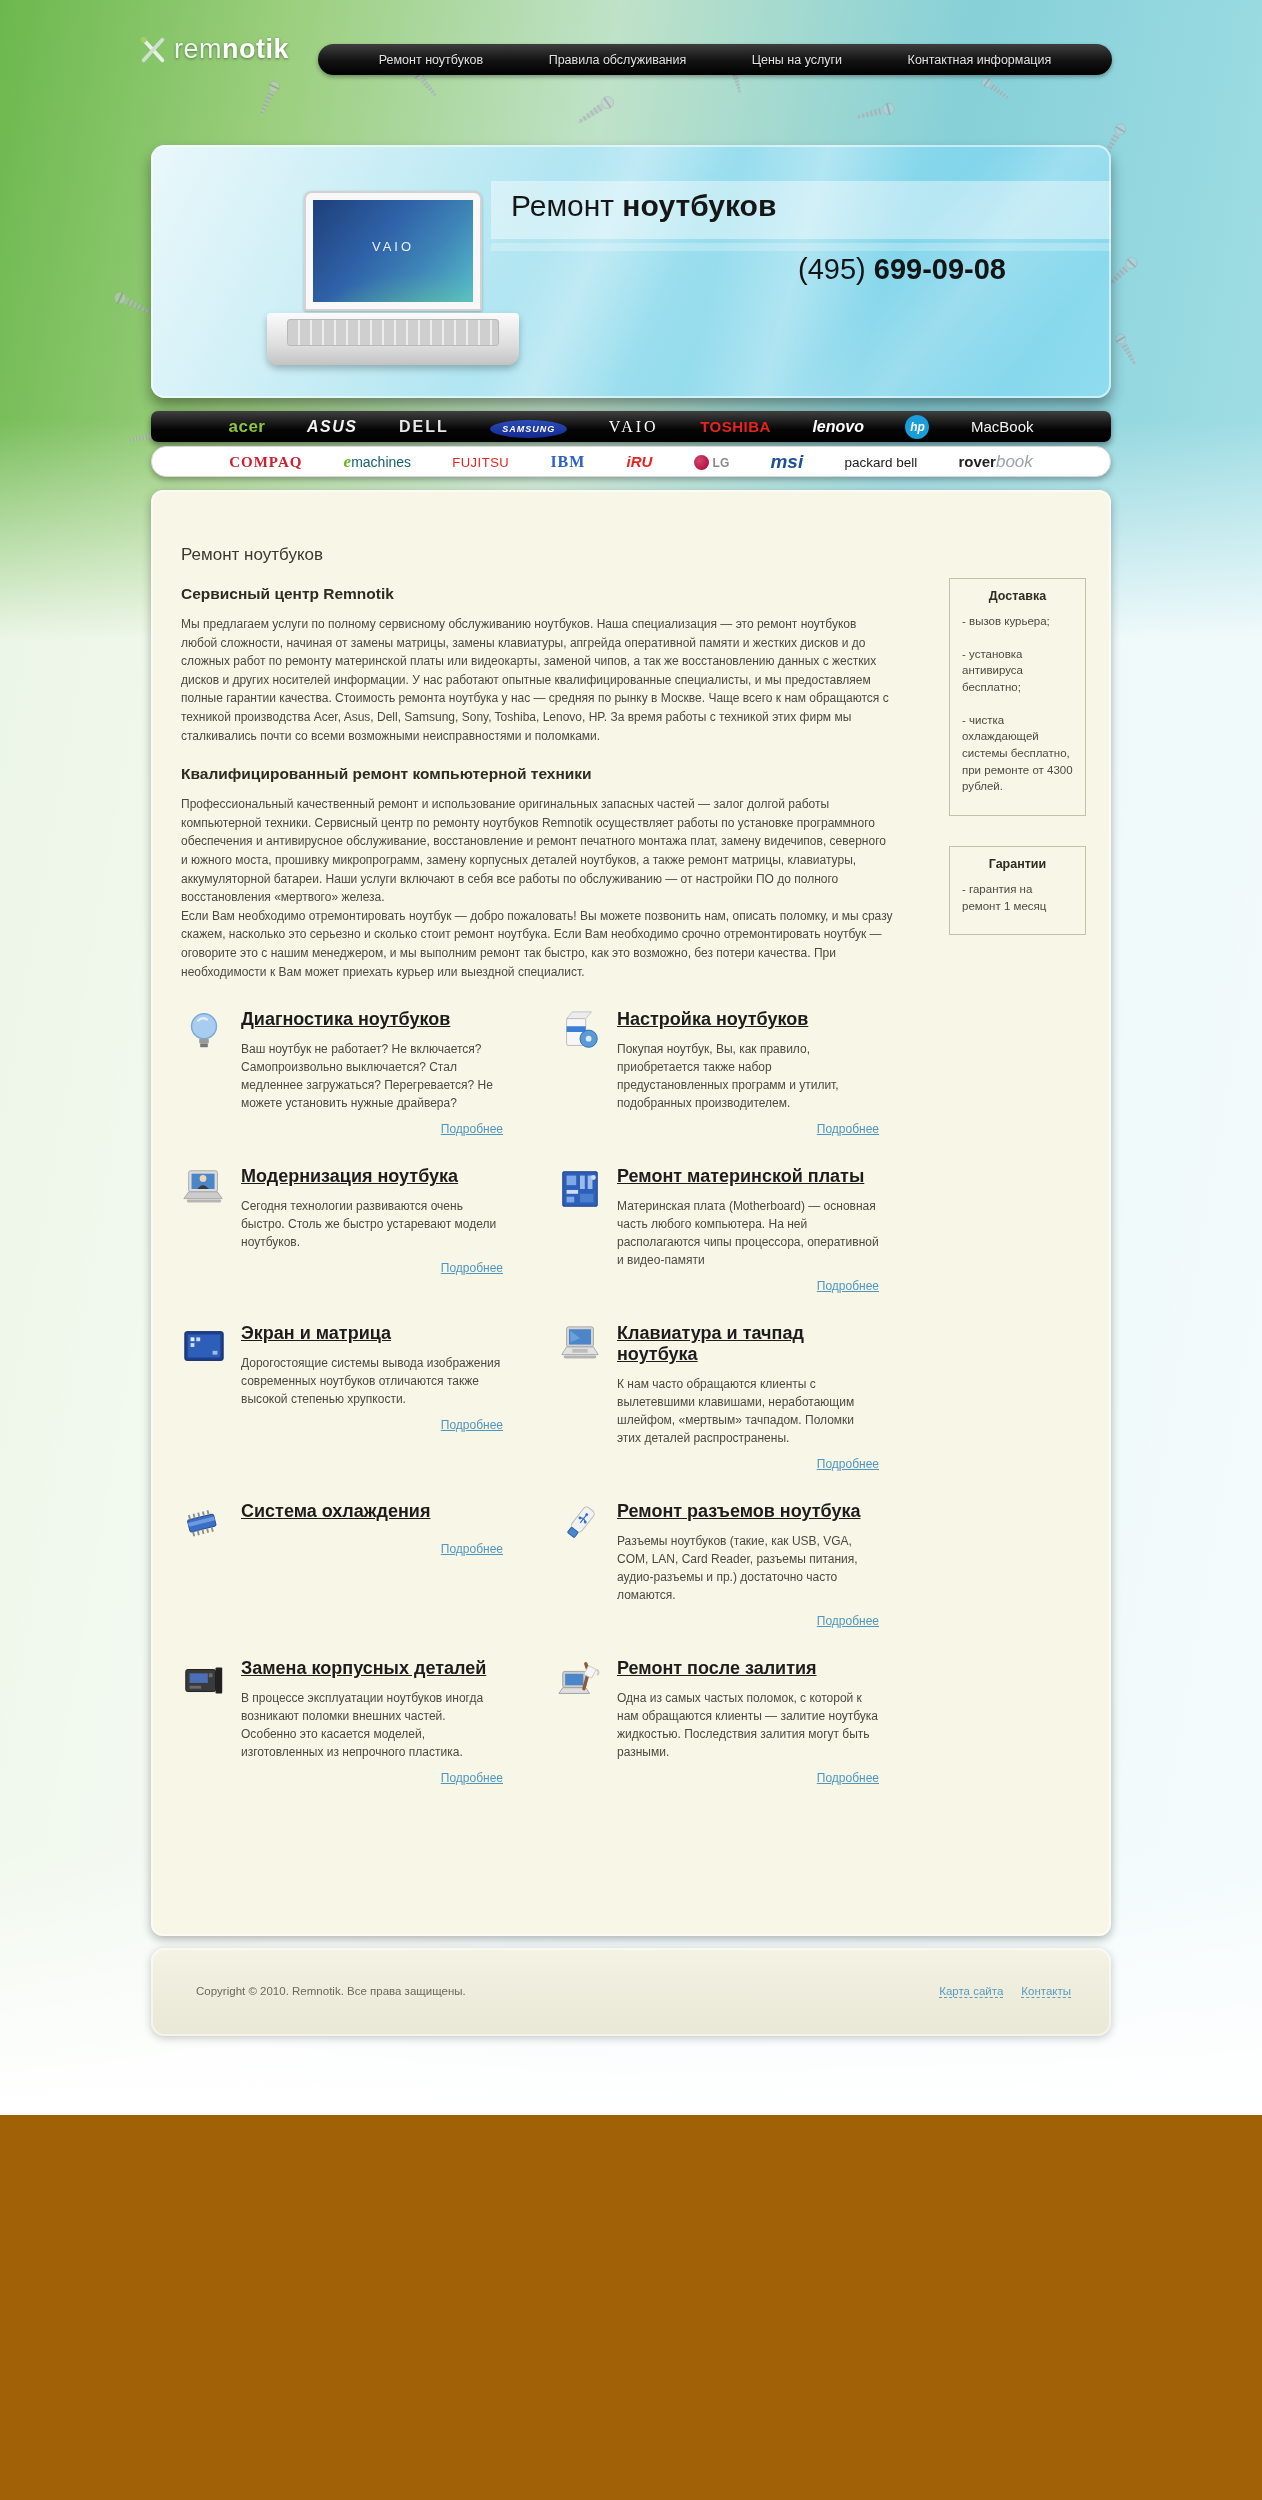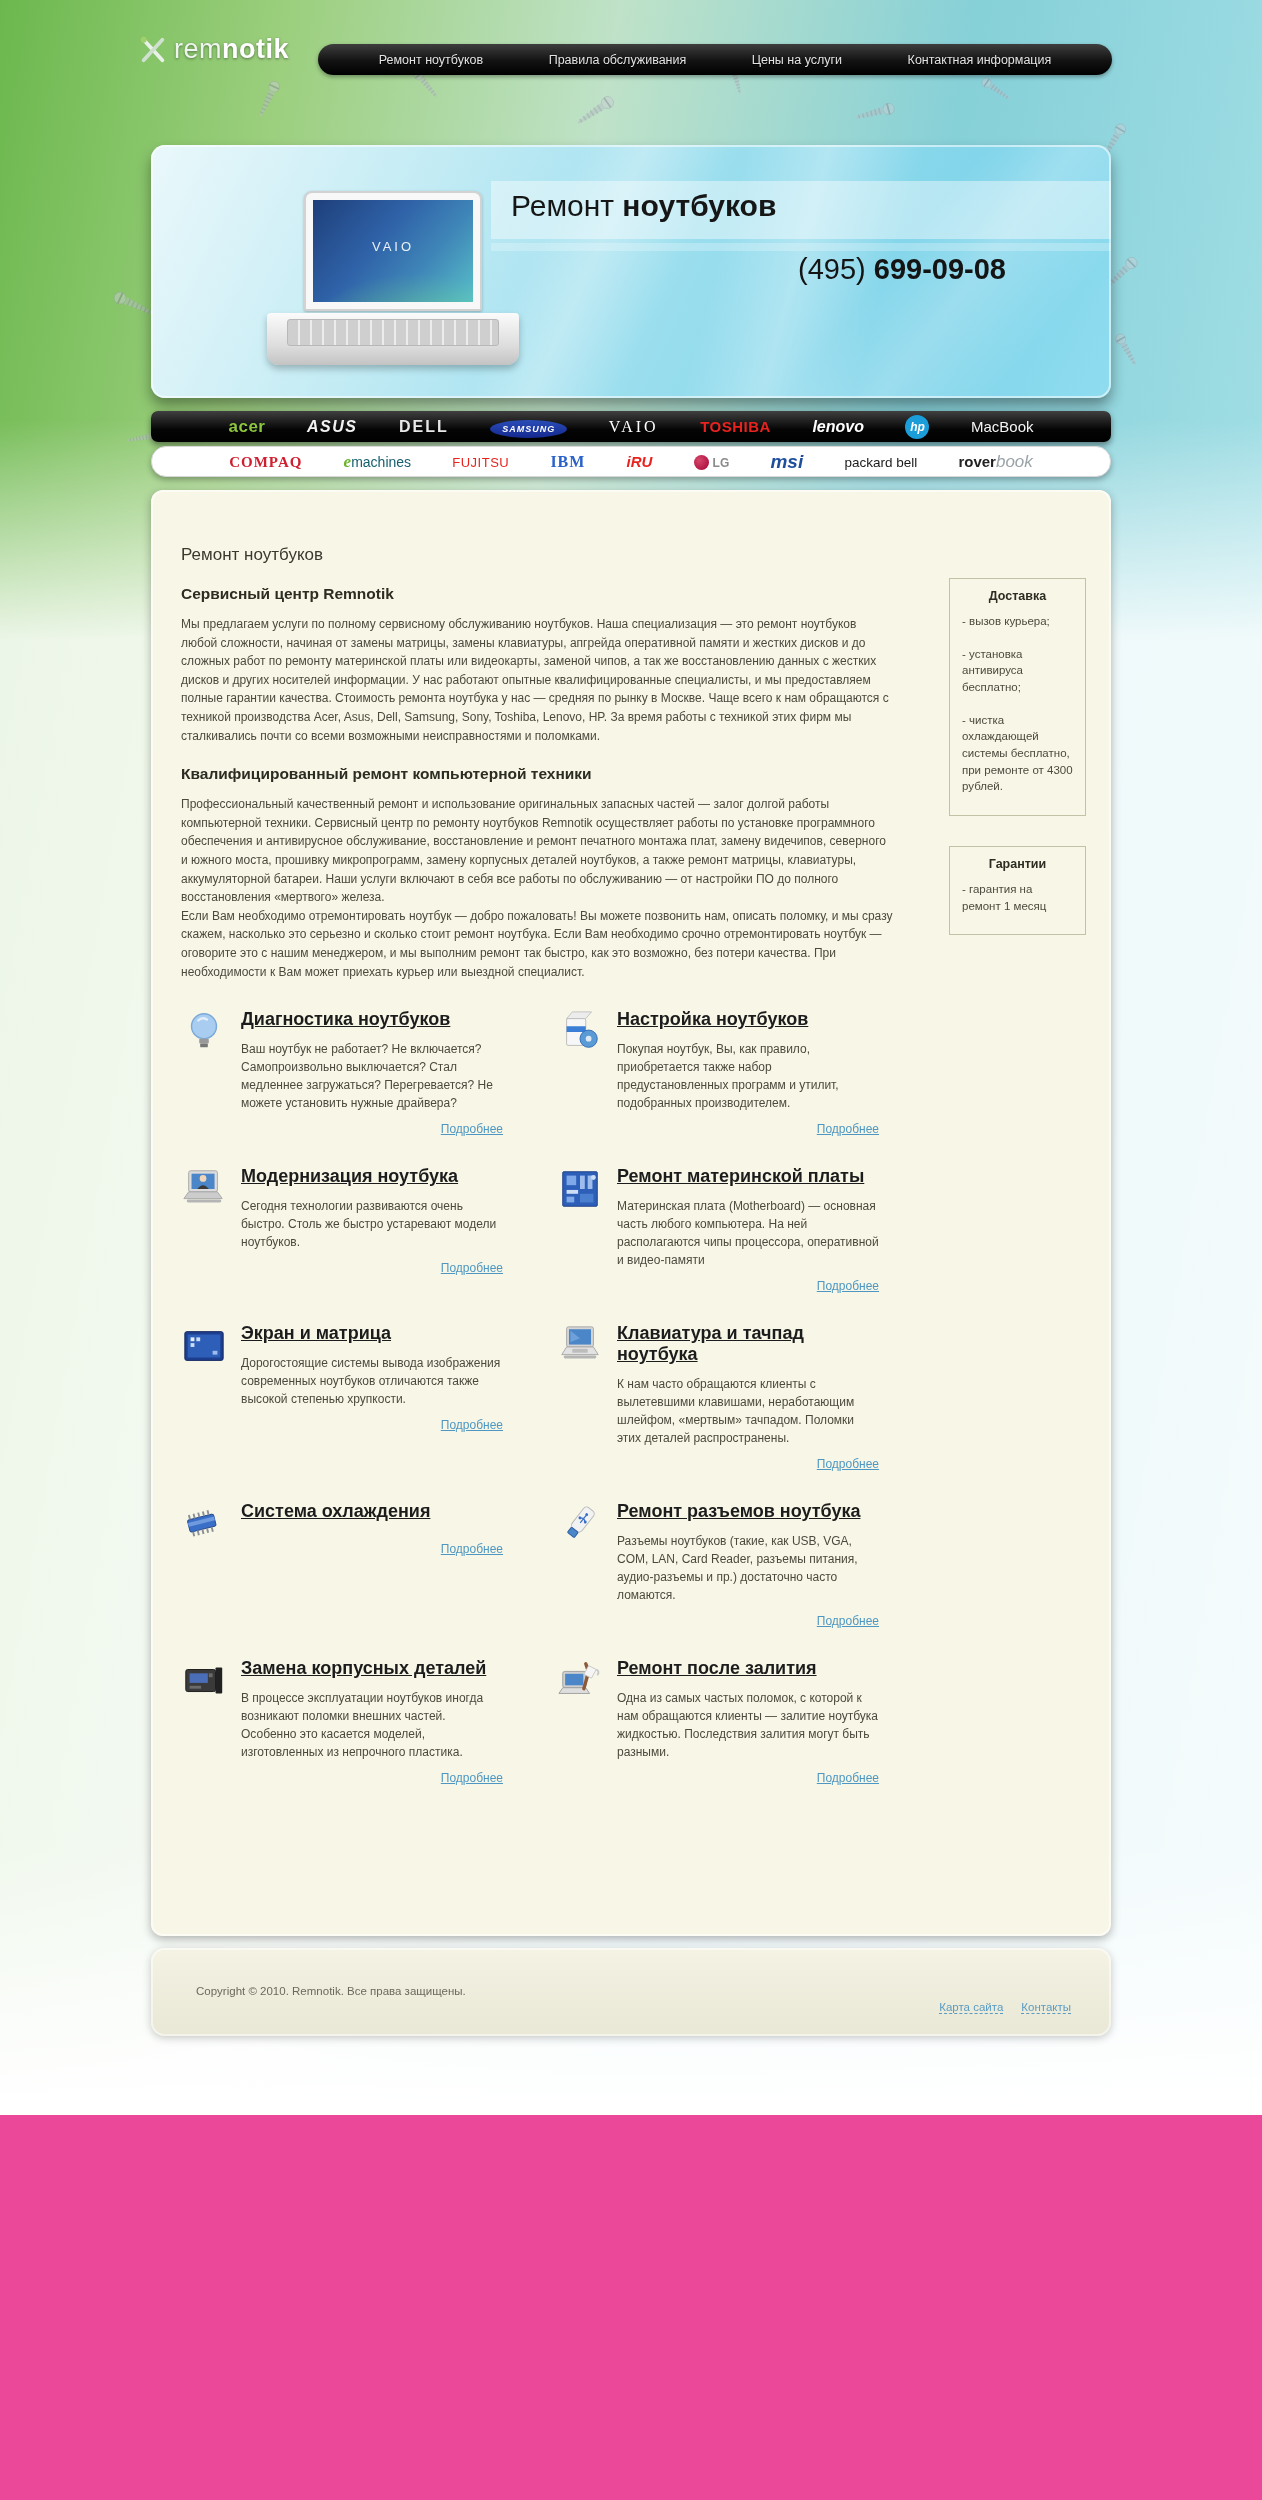--- a/index.html
+++ b/index.html
@@ -1,17 +1,17 @@
 <!DOCTYPE html>
 <html lang="ru"><head>
 <meta charset="utf-8">
 <style>
   * { margin:0; padding:0; box-sizing:border-box; }
   body { background:#fff; font-family:"Liberation Sans", sans-serif; }
-  .page { position:relative; width:1262px; height:2500px; margin:0 auto; overflow:hidden; background:#ec4899; }
+  .page { position:relative; width:1262px; height:2500px; margin:0 auto; overflow:hidden; background:#a16207; }
 
   
   .bg { position:absolute; top:0; left:0; width:100%; height:2115px;
         background:linear-gradient(100deg,#6cb84e 0%,#9ccf7e 18%,#bfe2c8 38%,#86d0d8 60%,#9fdde4 82%,#b8e6ea 100%); }
   .bg::after { content:""; position:absolute; inset:0;
         background:linear-gradient(to bottom, rgba(255,255,255,0) 0px, rgba(255,255,255,0) 420px,
                    rgba(255,255,255,.85) 640px, rgba(255,255,255,.85) 1850px, #ffffff 2110px); }
 
   .screw { position:absolute; z-index:1; opacity:.5; }
 
@@ -117,21 +117,21 @@
   .sidebar { position:absolute; right:25px; top:88px; width:168px;padding-left:31px; }
   .sbox { border:1px solid #c3c2a6; padding:10px 12px 4px; margin-bottom:30px; }
   .sbox-title { text-align:center; font-weight:bold; font-size:12.5px; color:#2d2c22; margin-bottom:10px; }
   .sbox-item { font-size:11.5px; color:#4b4a3d; line-height:1.45; margin-bottom:16px; }
 
   
   .footer { position:absolute; left:151px; top:1948px; width:960px; height:88px; z-index:2;
             background:linear-gradient(#f4f3e4,#e9e8d6); border-radius:14px;
             box-shadow:0 2px 8px rgba(0,0,0,.22), inset 0 0 0 2px rgba(255,255,255,.5); }
   .copyright { position:absolute; left:45px; top:37px; font-size:11.5px; color:#6b6a5c; }
-  .footer-links { position:absolute; right:40px; top:37px; display:flex; gap:18px; list-style:none;margin-top:16px; }
+  .footer-links { position:absolute; right:40px; top:37px; display:flex; gap:18px; list-style:none; }
   .footer-link { color:#5a9bc2; font-size:11.5px; border-bottom:1px dashed #5a9bc2; cursor:pointer; }
 
   .defs { position:absolute; width:0; height:0; overflow:hidden; }
 </style>
 </head>
 <body>
 
 <svg class="defs" aria-hidden="true">
   <symbol id="ic-tools" viewBox="0 0 32 32">
     <path d="M6 5 L26 27" stroke="#e9f1e9" stroke-width="4" stroke-linecap="round"></path>

